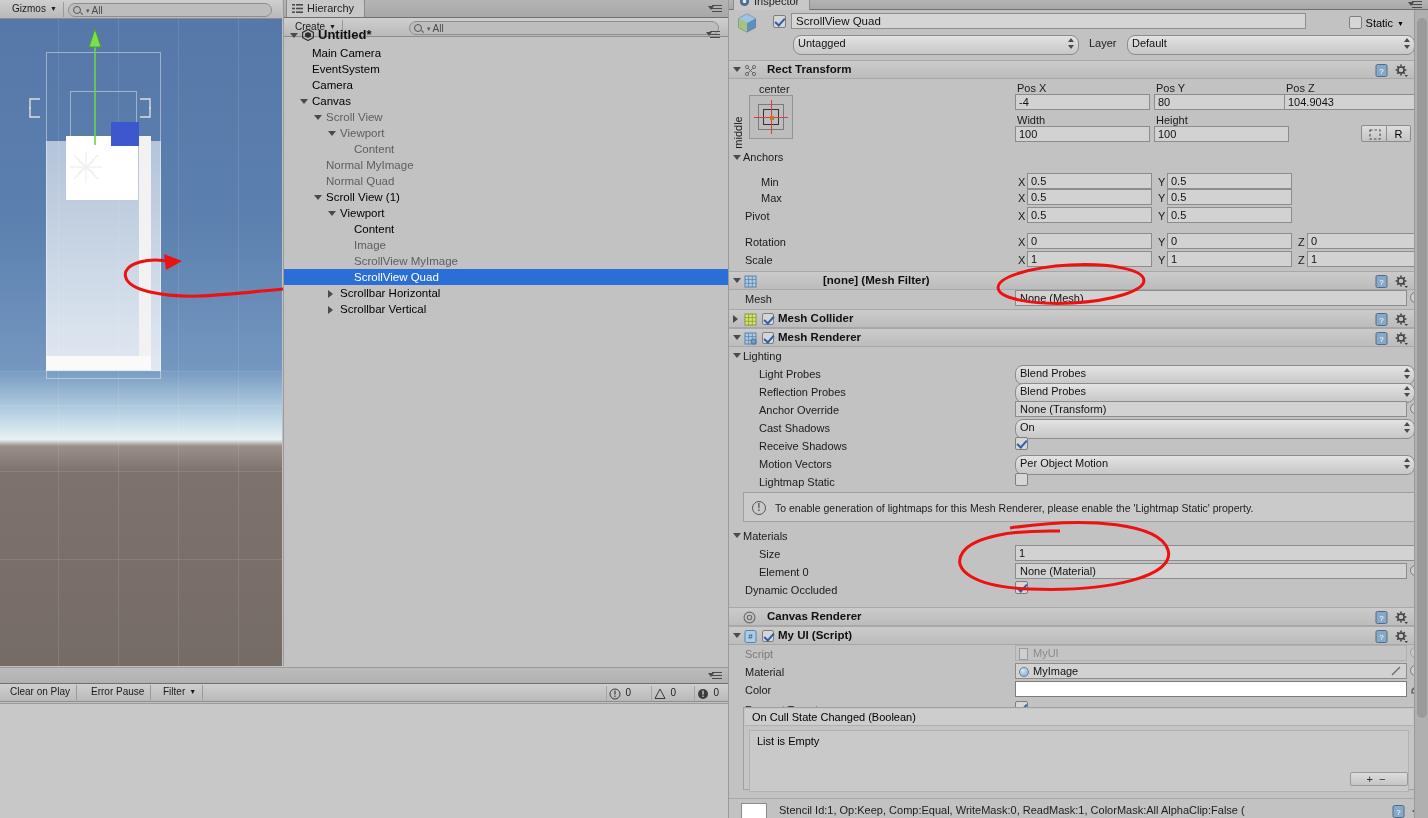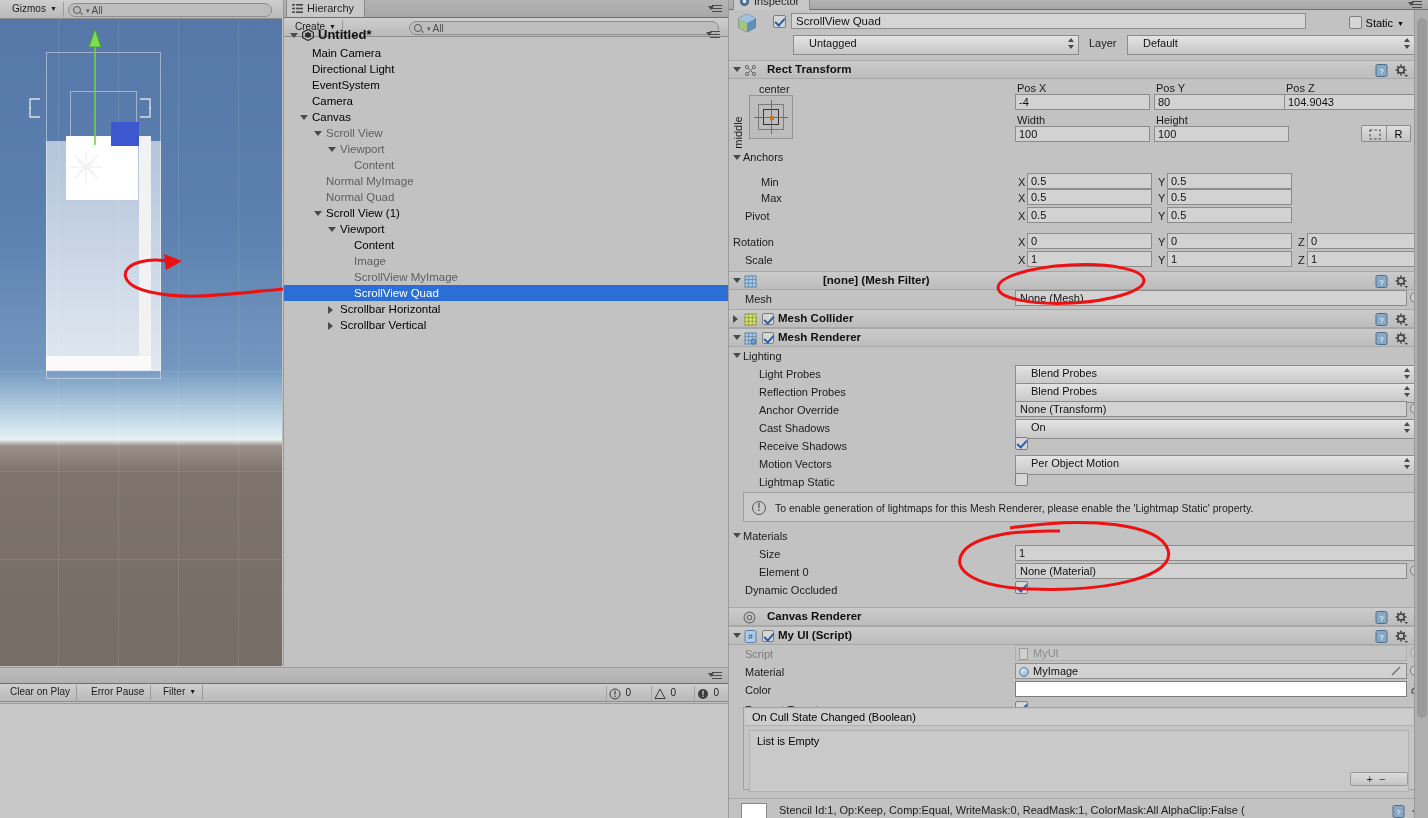--- a/index.html
+++ b/index.html
@@ -128,22 +128,22 @@
     background: #d5d5d5; border: 1px solid #8e8e8e; font-size: 11.5px;
     line-height: 15px; padding-left: 4px; color: #111;
   }
   .staticwrap { position: absolute; right: 10px; top: 4px; font-size: 11px; }
   .taglayer { position: relative; height: 19px; }
   .lbl { position: absolute; font-size: 11px; color: #1a1a1a; line-height: 15px; }
   .lbl.dim { color: #7a7a7a; }
 
   .popup {
     position: absolute; height: 20px; background: linear-gradient(#e3e3e3, #c7c7c7);
-    border: 1px solid #8c8c8c; border-radius: 0; font-size: 11px; line-height: 14px;
-    padding-left: 15px; color: #111; overflow: hidden;
+    border: 1px solid #8c8c8c; border-radius: 8px; font-size: 11px; line-height: 14px;
+    padding-left: 4px; color: #111; overflow: hidden;
   }
   .popup .arrows { position: absolute; right: 3px; top: 2px; width: 7px; height: 11px; }
   .popup .arrows:before, .popup .arrows:after {
     content:""; position:absolute; left:0; width:0; height:0;
     border-left:3.5px solid transparent; border-right:3.5px solid transparent;
   }
   .popup .arrows:before { top:0; border-bottom:4px solid #4a4a4a; }
   .popup .arrows:after  { bottom:0; border-top:4px solid #4a4a4a; }
 
   .textfield {
@@ -330,23 +330,20 @@
         <span class="tri"></span>
           <i></i>
           <i></i>
           <i></i>
       </div>
     </div>
 
     <div id="hier-list">
         <div class="hrow">
           <span class="hlabel" style="left: 28px;">Main Camera</span>
-        </div>
-        <div class="hrow">
-          <span class="hlabel" style="left: 28px;">Directional Light</span>
         </div>
         <div class="hrow">
           <span class="hlabel" style="left: 28px;">EventSystem</span>
         </div>
         <div class="hrow">
           <span class="hlabel" style="left: 28px;">Camera</span>
         </div>
         <div class="hrow">
           <span class="foldout open" style="left: 16px;"></span>
           <span class="hlabel" style="left: 28px;">Canvas</span>
@@ -569,21 +566,21 @@
         <div class="textfield" style="left:298px; top:16px; width:125px;"><span>0.5</span></div>
         <span class="lbl" style="left:429px; top:18px;">Y</span>
         <div class="textfield" style="left:438px; top:16px; width:125px;"><span>0.5</span></div>
 
         <span class="lbl" style="left:16px; top:36px;text-align:center;">Pivot</span>
         <span class="lbl" style="left:289px; top:36px;">X</span>
         <div class="textfield" style="left:298px; top:34px; width:125px;"><span>0.5</span></div>
         <span class="lbl" style="left:429px; top:36px;">Y</span>
         <div class="textfield" style="left:438px; top:34px; width:125px;"><span>0.5</span></div>
 
-        <span class="lbl" style="left:4px; top:62px;">Rotation</span>
+        <span class="lbl" style="left:16px; top:62px;">Rotation</span>
         <span class="lbl" style="left:289px; top:62px;">X</span>
         <div class="textfield" style="left:298px; top:60px; width:125px;"><span>0</span></div>
         <span class="lbl" style="left:429px; top:62px;">Y</span>
         <div class="textfield" style="left:438px; top:60px; width:125px;"><span>0</span></div>
         <span class="lbl" style="left:569px; top:62px;">Z</span>
         <div class="textfield" style="left:578px; top:60px; width:112px;"><span>0</span></div>
 
         <span class="lbl" style="left:16px; top:80px;">Scale</span>
         <span class="lbl" style="left:289px; top:80px;">X</span>
         <div class="textfield" style="left:298px; top:78px; width:125px;"><span>1</span></div>

